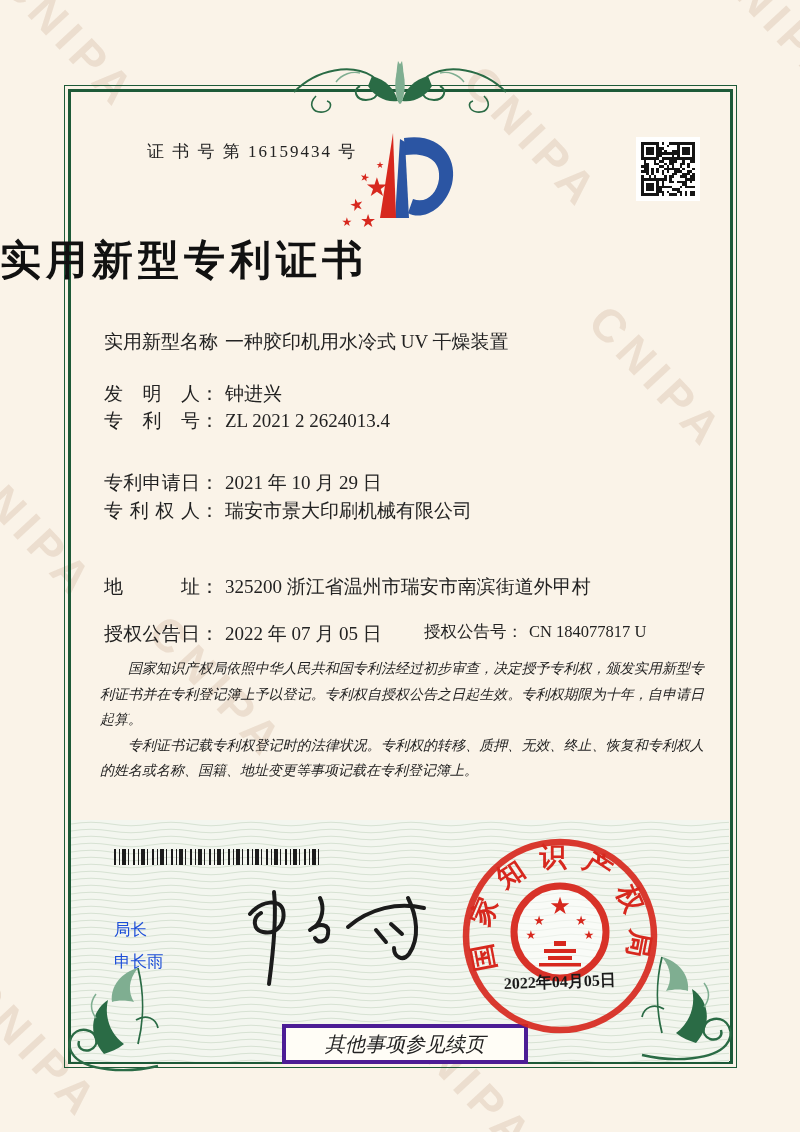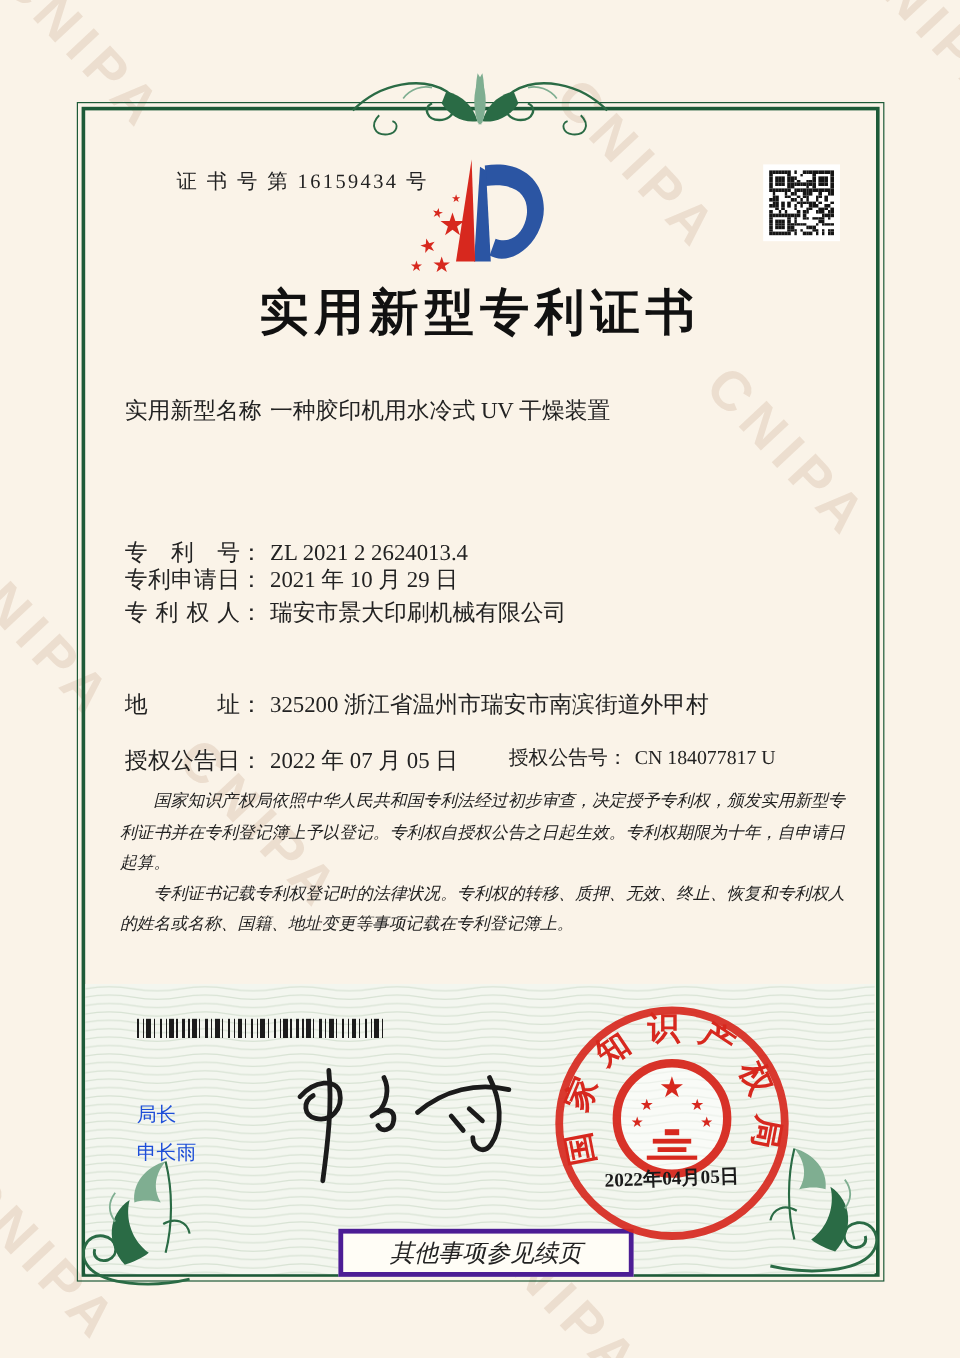--- a/index.html
+++ b/index.html
@@ -27,28 +27,28 @@
   .orn-br{left:636px;top:948px;width:112px;height:118px;transform:scaleX(-1);}
   
   .cert-number{position:absolute;left:104px;top:140px;font-size:17px;letter-spacing:2px;z-index:4;margin-left:43px;}
   .logo{position:absolute;left:338px;top:126px;width:130px;height:108px;z-index:4;}
   .qr-box{position:absolute;left:636px;top:137px;width:64px;height:64px;background:#fff;
     display:flex;align-items:center;justify-content:center;z-index:4;}
   .qr-code{width:54px;height:54px;display:grid;
     grid-template-columns:repeat(21,1fr);grid-template-rows:repeat(21,1fr);background:#fff;}
   .qm{background:transparent;}
   .qm.on{background:#151515;}
-  .title{position:absolute;left:0;top:233px;width:800px;text-align:center;
+  .title{position:absolute;left:0;top:233px;width:800px;
     font-size:41px;font-weight:bold;letter-spacing:5px;color:#111;z-index:4;}
   
   .field-row{position:absolute;left:104px;font-size:19px;z-index:4;white-space:nowrap;}
   .field-label{display:inline-block;width:96px;text-align:justify;text-align-last:justify;
     vertical-align:bottom;}
   .field-value{margin-left:6px;}
-  .row1{top:329px;} .row2{top:381px;} .row3{top:448px;} .row4{top:470px;}
+  .row1{top:329px;} .row2{top:381px;} .row3{top:408px;} .row4{top:470px;}
   .row5{top:498px;} .row6{top:574px;} .row7{top:621px;}
   .grant-col2{position:absolute;left:424px;top:621px;font-size:16.5px;z-index:4;white-space:nowrap;}
   
   .body-text{position:absolute;left:100px;top:656px;width:604px;z-index:4;
     font-size:14px;line-height:25.5px;text-align:justify;font-style:italic;}
   .body-text p{margin:0;text-indent:2em;}
   
   .barcode{position:absolute;left:114px;top:849px;width:206px;height:16px;z-index:4;
     background:repeating-linear-gradient(90deg,
       #1c1c1c 0 2px, transparent 2px 5px,
@@ -589,20 +589,23 @@
         <div class="qm"></div>
         <div class="qm on"></div>
         <div class="qm on"></div>
       </div>
   </div>
 
   <div class="title">实用新型专利证书</div>
 
   <div class="field-row row1">
     <span class="field-label">实用新型名称</span><span>：</span><span class="field-value">一种胶印机用水冷式 UV 干燥装置</span>
+  </div>
+  <div class="field-row row2">
+    <span class="field-label">发明人</span><span>：</span><span class="field-value">钟进兴</span>
   </div>
   <div class="field-row row3">
     <span class="field-label">专利号</span><span>：</span><span class="field-value">ZL 2021 2 2624013.4</span>
   </div>
   <div class="field-row row4">
     <span class="field-label">专利申请日</span><span>：</span><span class="field-value">2021 年 10 月 29 日</span>
   </div>
   <div class="field-row row5">
     <span class="field-label">专利权人</span><span>：</span><span class="field-value">瑞安市景大印刷机械有限公司</span>
   </div>

